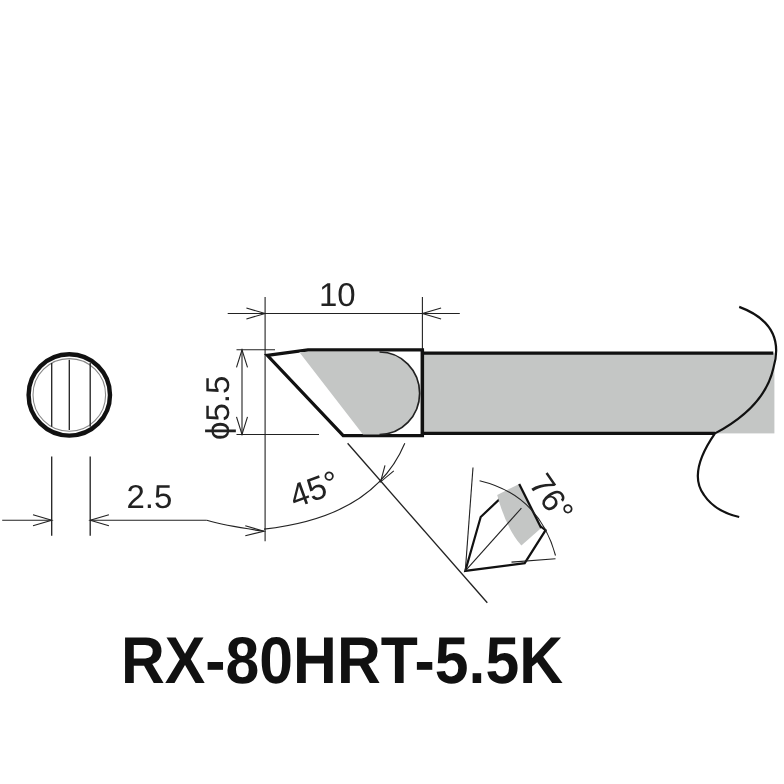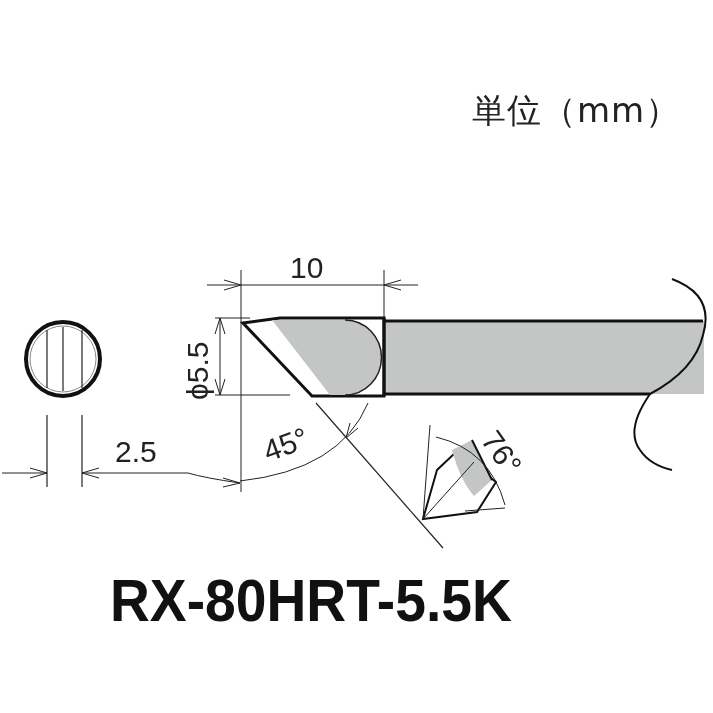--- a/index.html
+++ b/index.html
@@ -7,21 +7,20 @@
   svg { position: absolute; left: 0; top: 0; }
   .unit-label { position: absolute; left: 472px; top: 88px; font-family: "DejaVu Sans", sans-serif; font-size: 34px; color: #222; letter-spacing: 1px; }
   .model-label { position: absolute; left: 110px; top: 566px; font-family: "Liberation Sans", sans-serif; font-weight: bold; font-size: 60px; color: #111; letter-spacing: 0px; transform: scaleX(0.92); transform-origin: left top; }
   .dim { font-family: "Liberation Sans", sans-serif; fill: #222; }
 </style>
 </head>
 <body>
 
 <div class="canvas">
 
-  <div class="unit-label">単位（mm）</div>
 
   <svg width="713" height="713" viewBox="0 0 713 713">
 
     <g>
       <circle cx="63" cy="359" r="37" fill="none" stroke="#111" stroke-width="4"></circle>
       <circle cx="63" cy="359" r="33" fill="none" stroke="#888" stroke-width="1"></circle>
       <line x1="47" y1="330" x2="47" y2="388" stroke="#222" stroke-width="1.2"></line>
       <line x1="63" y1="327" x2="63" y2="391" stroke="#222" stroke-width="1.2"></line>
       <line x1="82" y1="330" x2="82" y2="388" stroke="#222" stroke-width="1.2"></line>
     </g>

